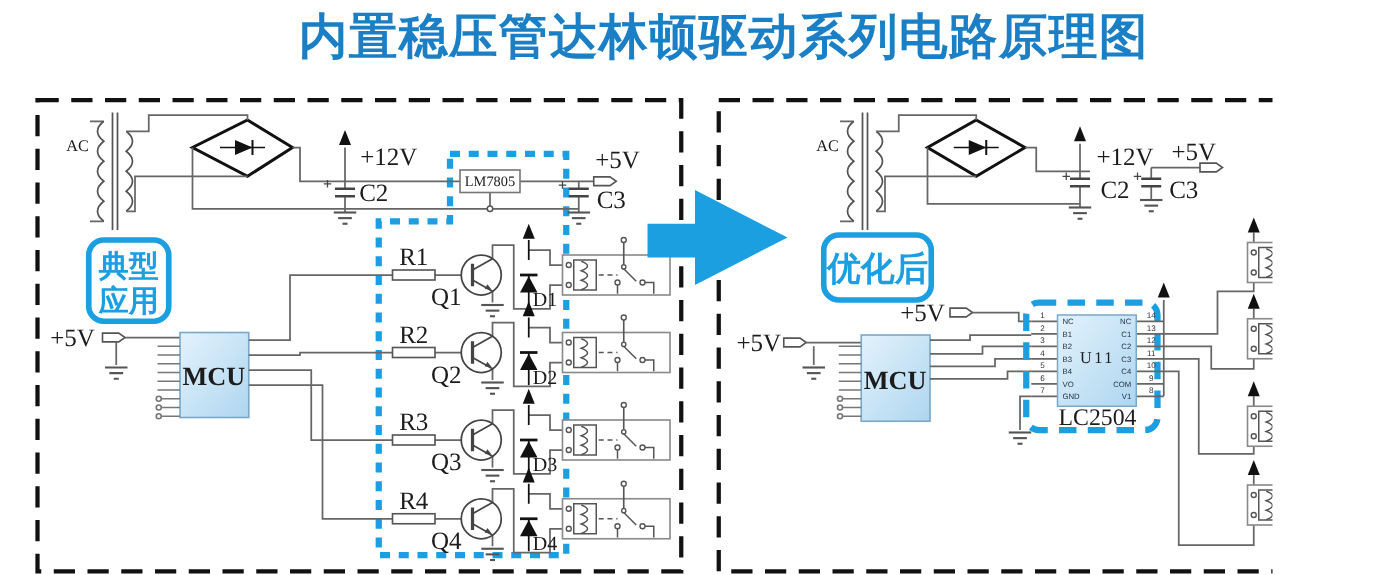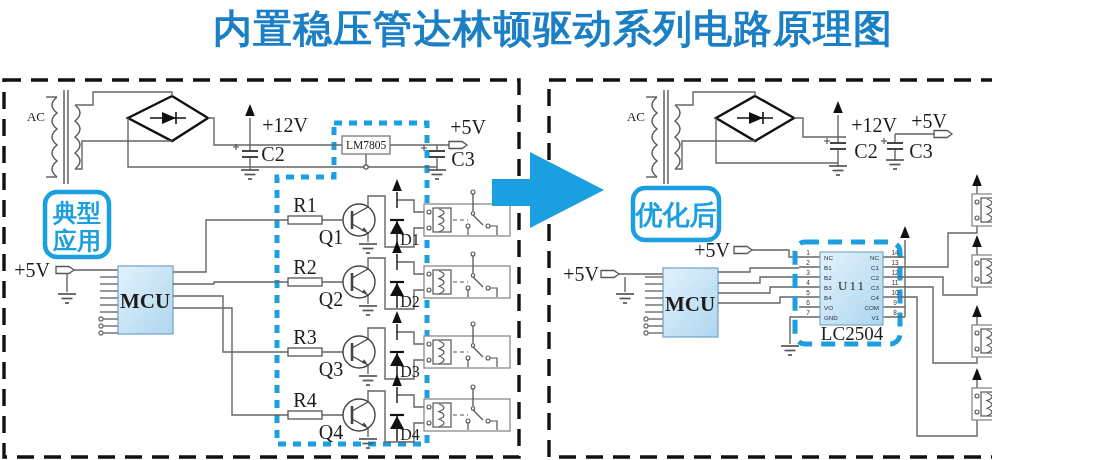--- a/index.html
+++ b/index.html
@@ -1,17 +1,17 @@
 <!DOCTYPE html>
 <html><head>
 <meta charset="utf-8">
 <style>
   html,body{margin:0;padding:0;background:#ffffff;}
   .stage{position:relative;width:992px;height:460px;background:#fff;overflow:hidden;
-         font-family:"Liberation Serif",serif;}
+         font-family:"Liberation Serif",serif;padding-left:26px;}
   svg text{user-select:none;}
   .w{fill:none;stroke:#666;stroke-width:1.4;}
   .lbl{fill:#1c1c1c;font-family:"Liberation Serif",serif;}
   .cn{fill:#333;font-family:"Liberation Sans",sans-serif;}
   .pinlbl{fill:#223244;font-family:"Liberation Sans",sans-serif;}
 </style>
 </head>
 <body>
 
 <div class="stage">

